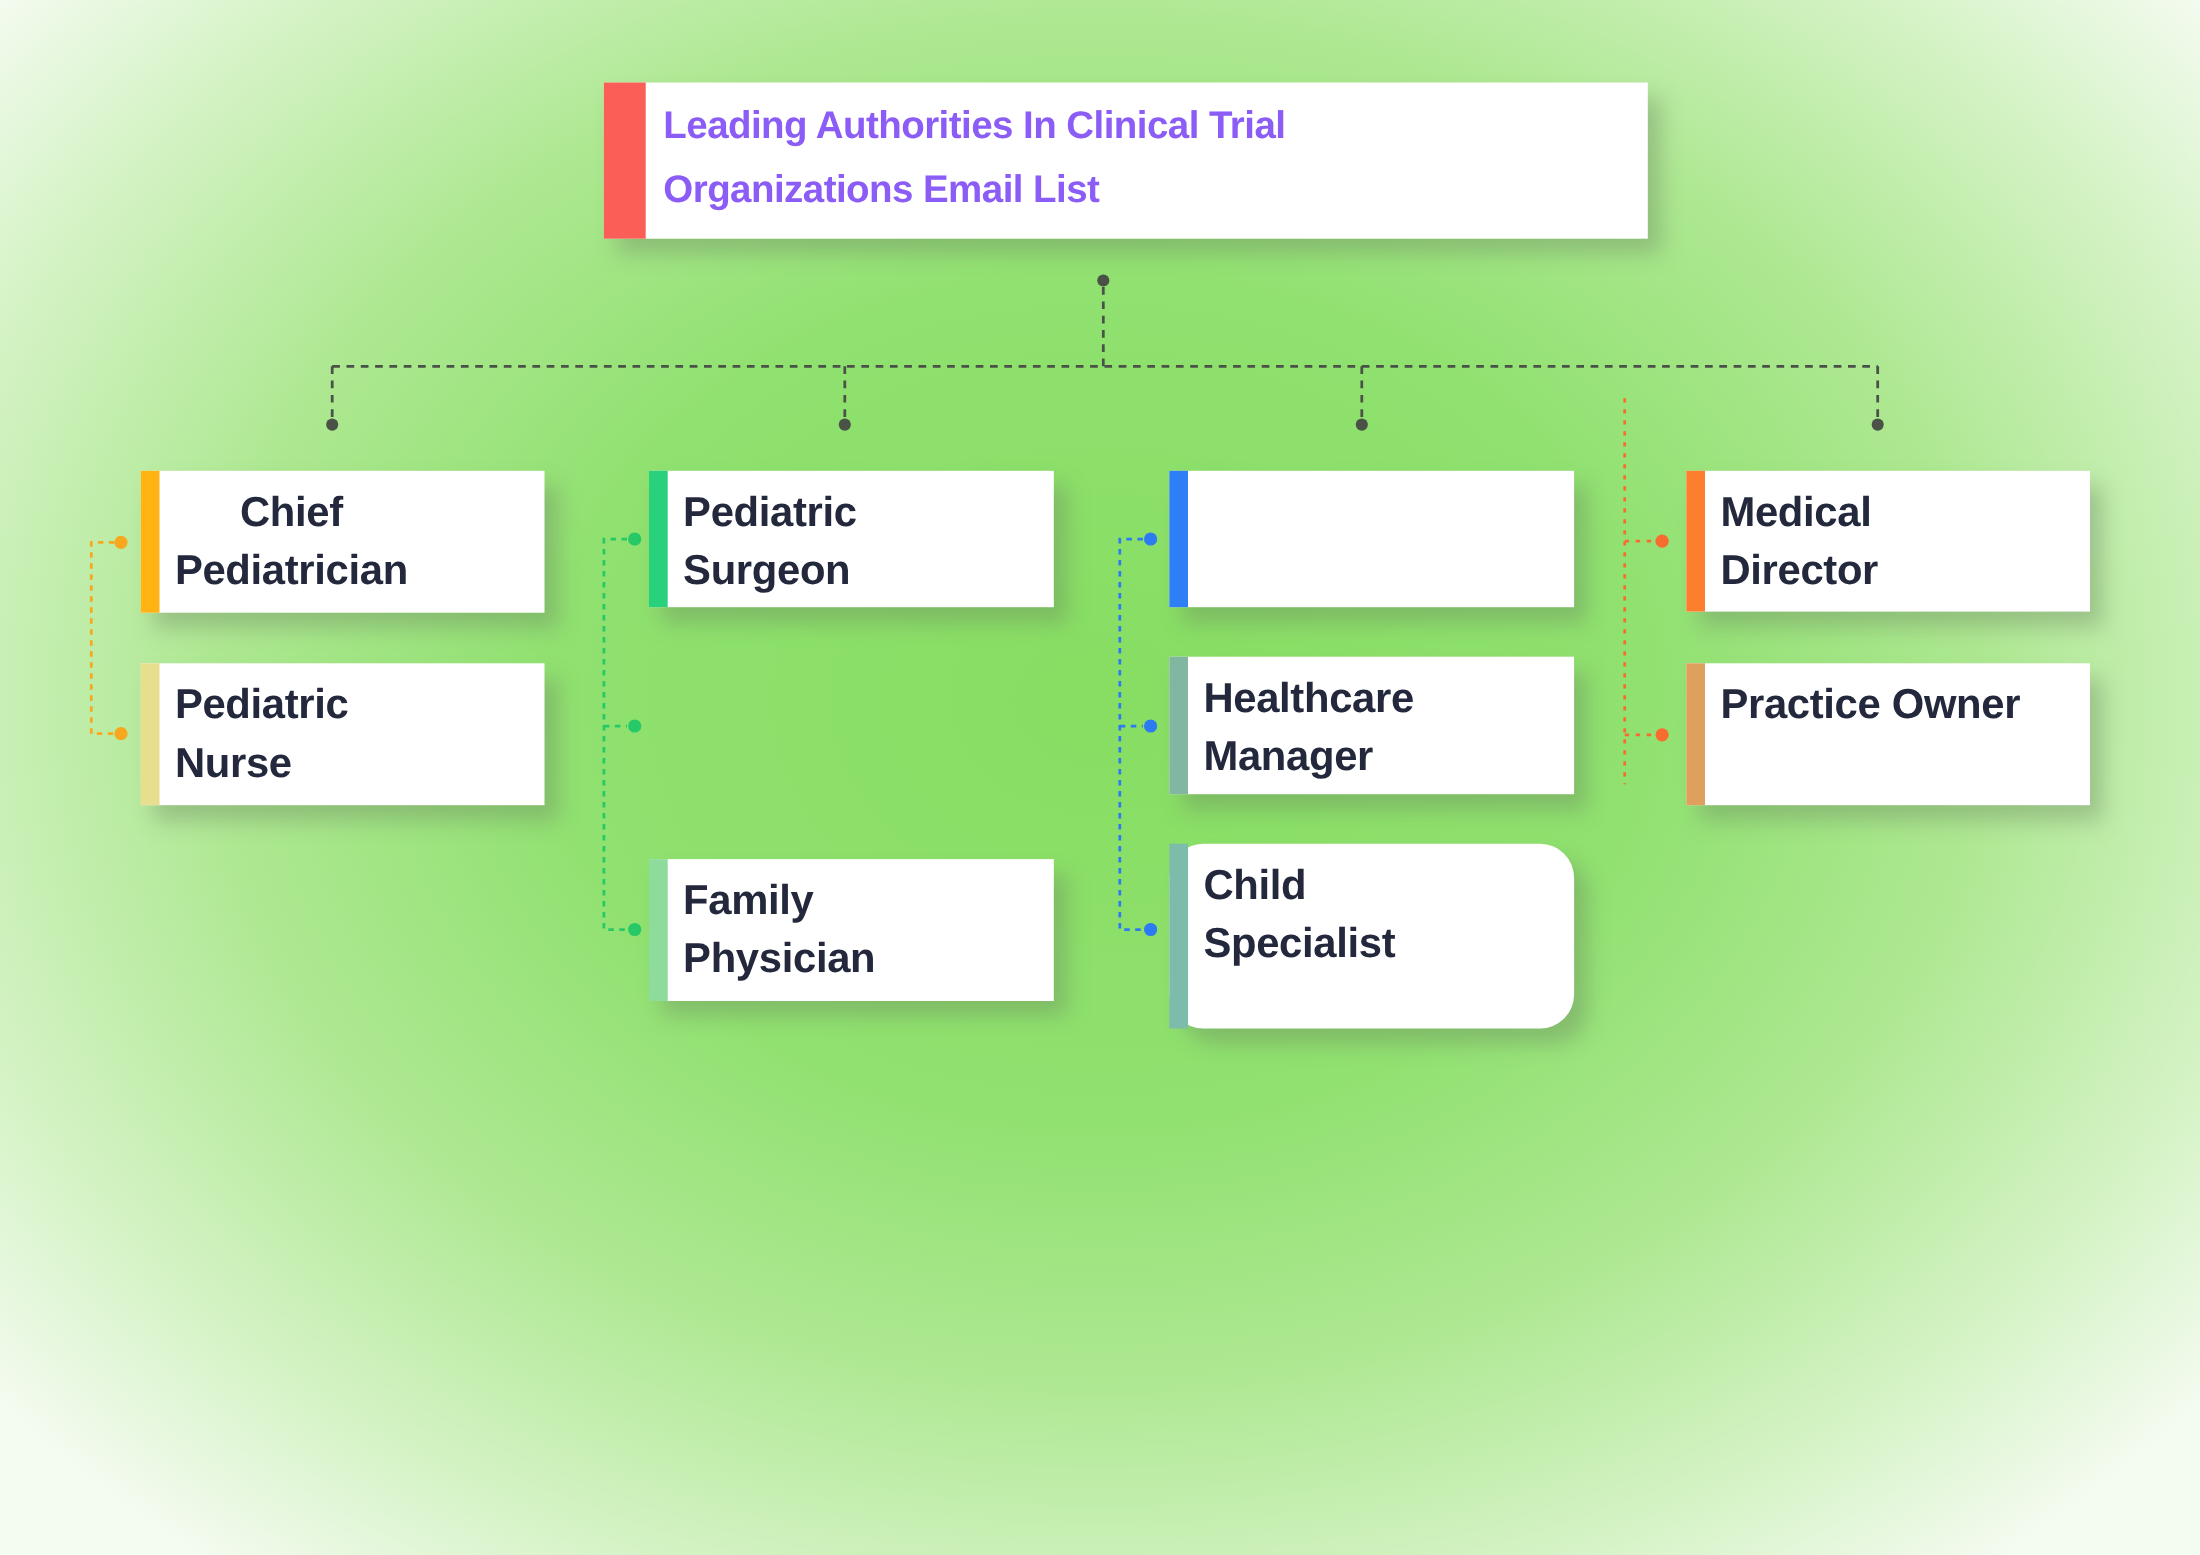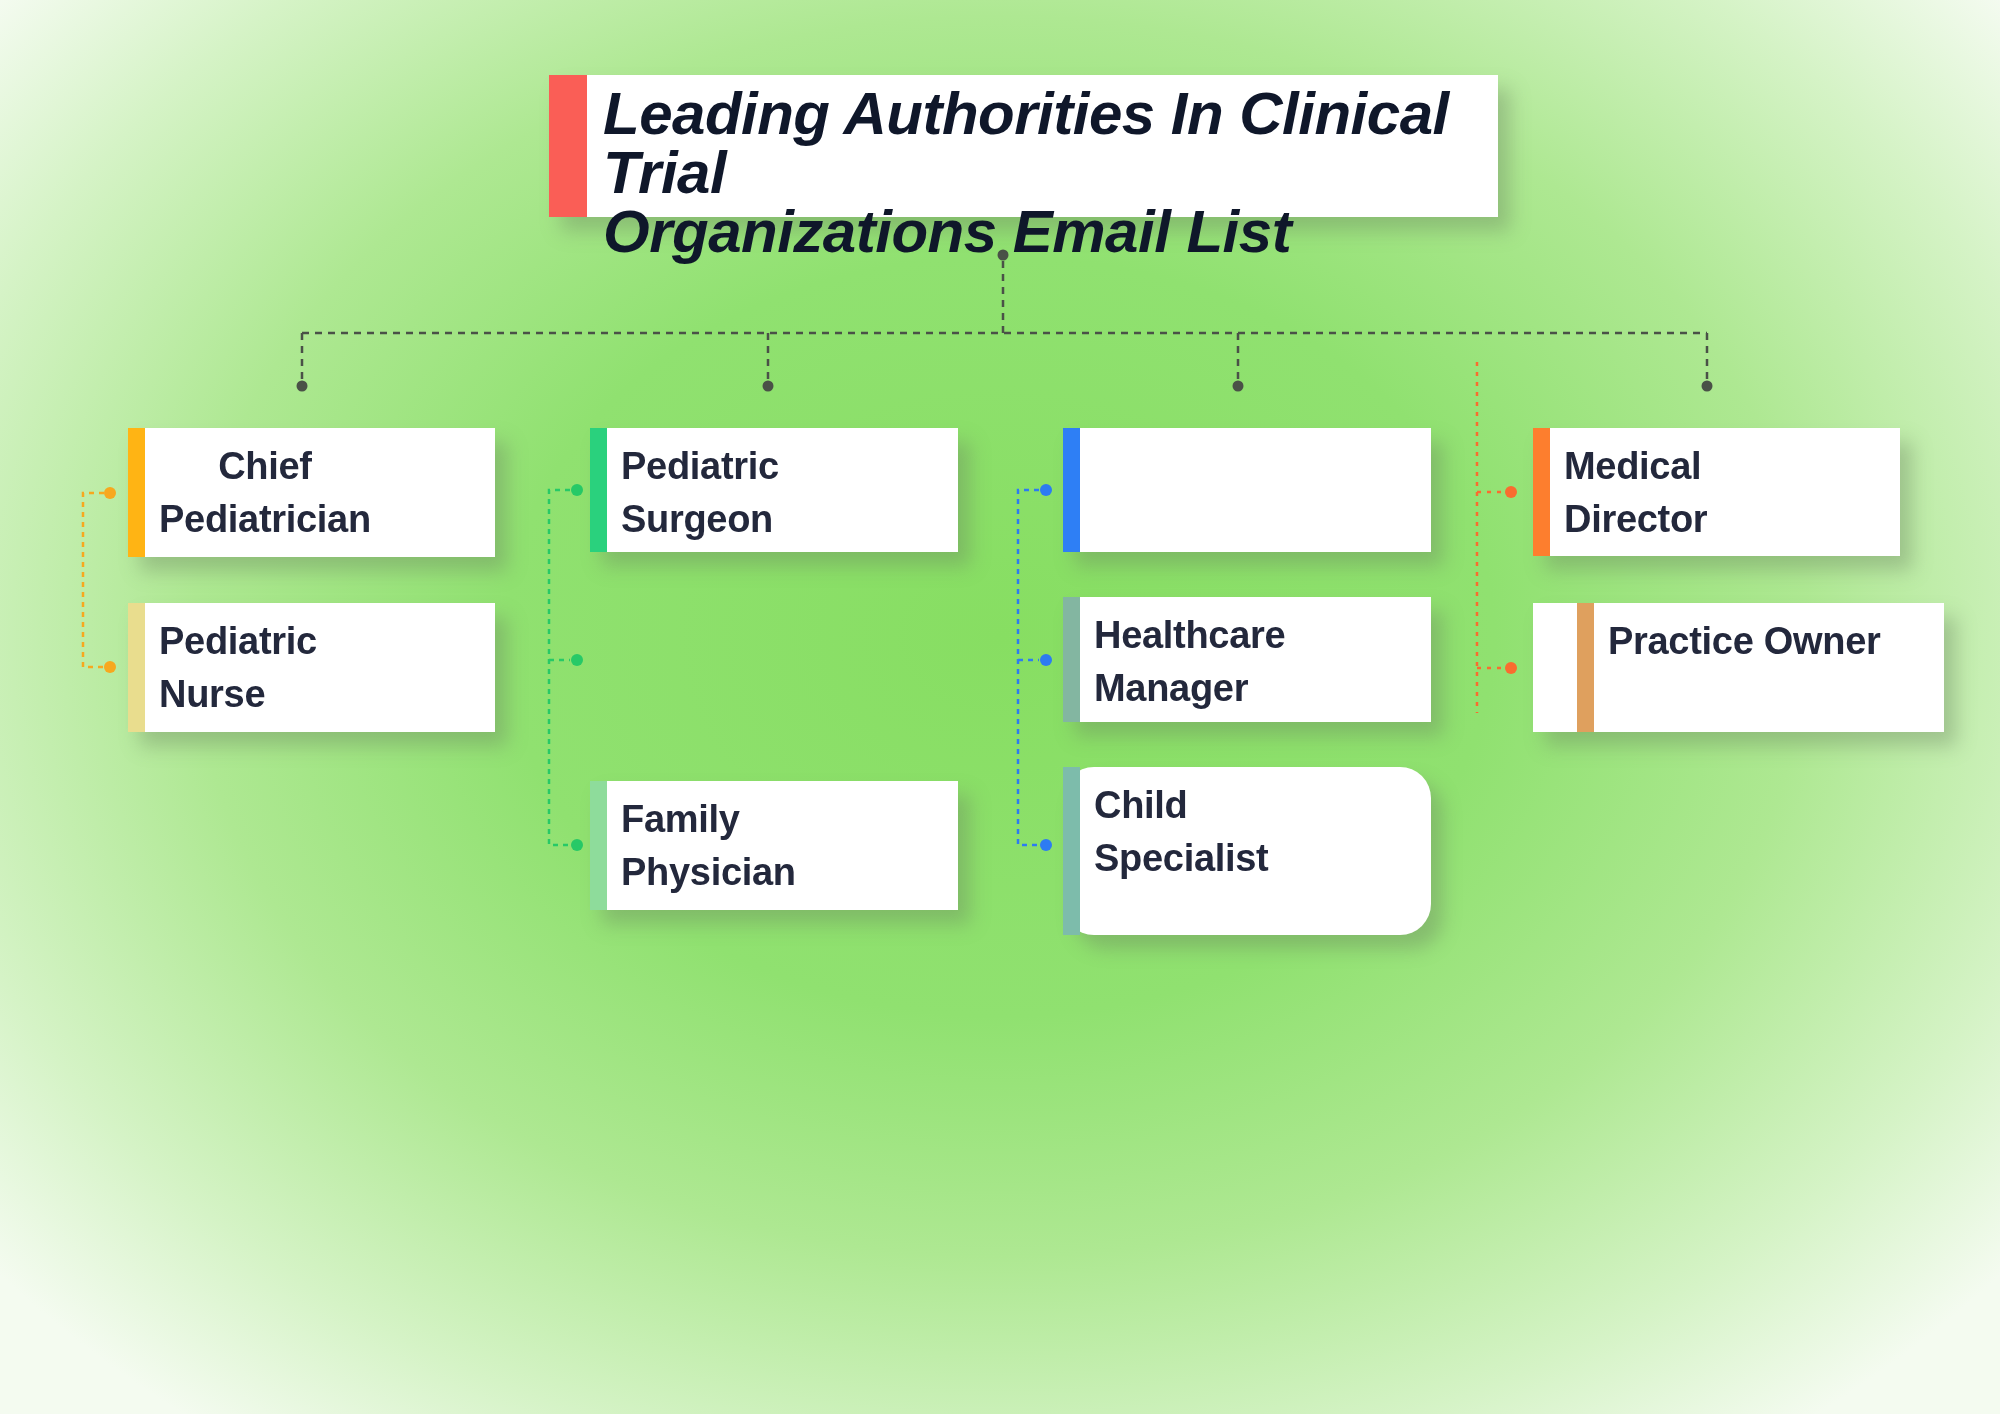--- a/index.html
+++ b/index.html
@@ -21,27 +21,26 @@
     z-index:2;
   }
   .accent{
     flex:0 0 auto;
     height:100%;
   }
   .title-card{left:549px;top:75px;width:949px;height:142px;}
   .title-card .accent{width:38px;}
   .title-text{
     padding:9px 10px 0 16px;
-    font-size:60px;
+    font-size:35px;
     line-height:59px;
     font-weight:700;
     letter-spacing:-0.5px;
-    color:#0f172a;
+    color:#8b5cf6;
     white-space:pre-line;
-    font-style:italic;
   }
   .node .accent{width:17px;}
   .node-label{
     padding:12px 8px 0 14px;
     font-size:38px;
     line-height:53px;
     font-weight:700;
     letter-spacing:-0.3px;
     color:#23283c;
     white-space:pre-line;
@@ -49,21 +48,21 @@
   
   .n-c1r1{left:128px;top:428px;width:367px;height:129px;text-align:center;}
   .n-c1r2{left:128px;top:603px;width:367px;height:129px;}
   .n-c2r1{left:590px;top:428px;width:368px;height:124px;}
   .n-c2r2{left:590px;top:597px;width:368px;height:125px;}
   .n-c2r3{left:590px;top:781px;width:368px;height:129px;}
   .n-c3r1{left:1063px;top:428px;width:368px;height:124px;}
   .n-c3r2{left:1063px;top:597px;width:368px;height:125px;}
   .n-c3r3{left:1063px;top:767px;width:368px;height:168px;border-radius:31px;}
   .n-c4r1{left:1533px;top:428px;width:367px;height:128px;}
-  .n-c4r2{left:1533px;top:603px;width:367px;height:129px;padding-left:44px;}
+  .n-c4r2{left:1533px;top:603px;width:367px;height:129px;}
 </style>
 </head>
 <body>
 
 <div class="canvas">
 
   <svg class="connectors" width="2000" height="1414" viewBox="0 0 2000 1414">
 
     <g fill="none" stroke-width="2.5" stroke-dasharray="7 6" stroke="#4a5147">
       <path d="M1003,261 V333"></path>

